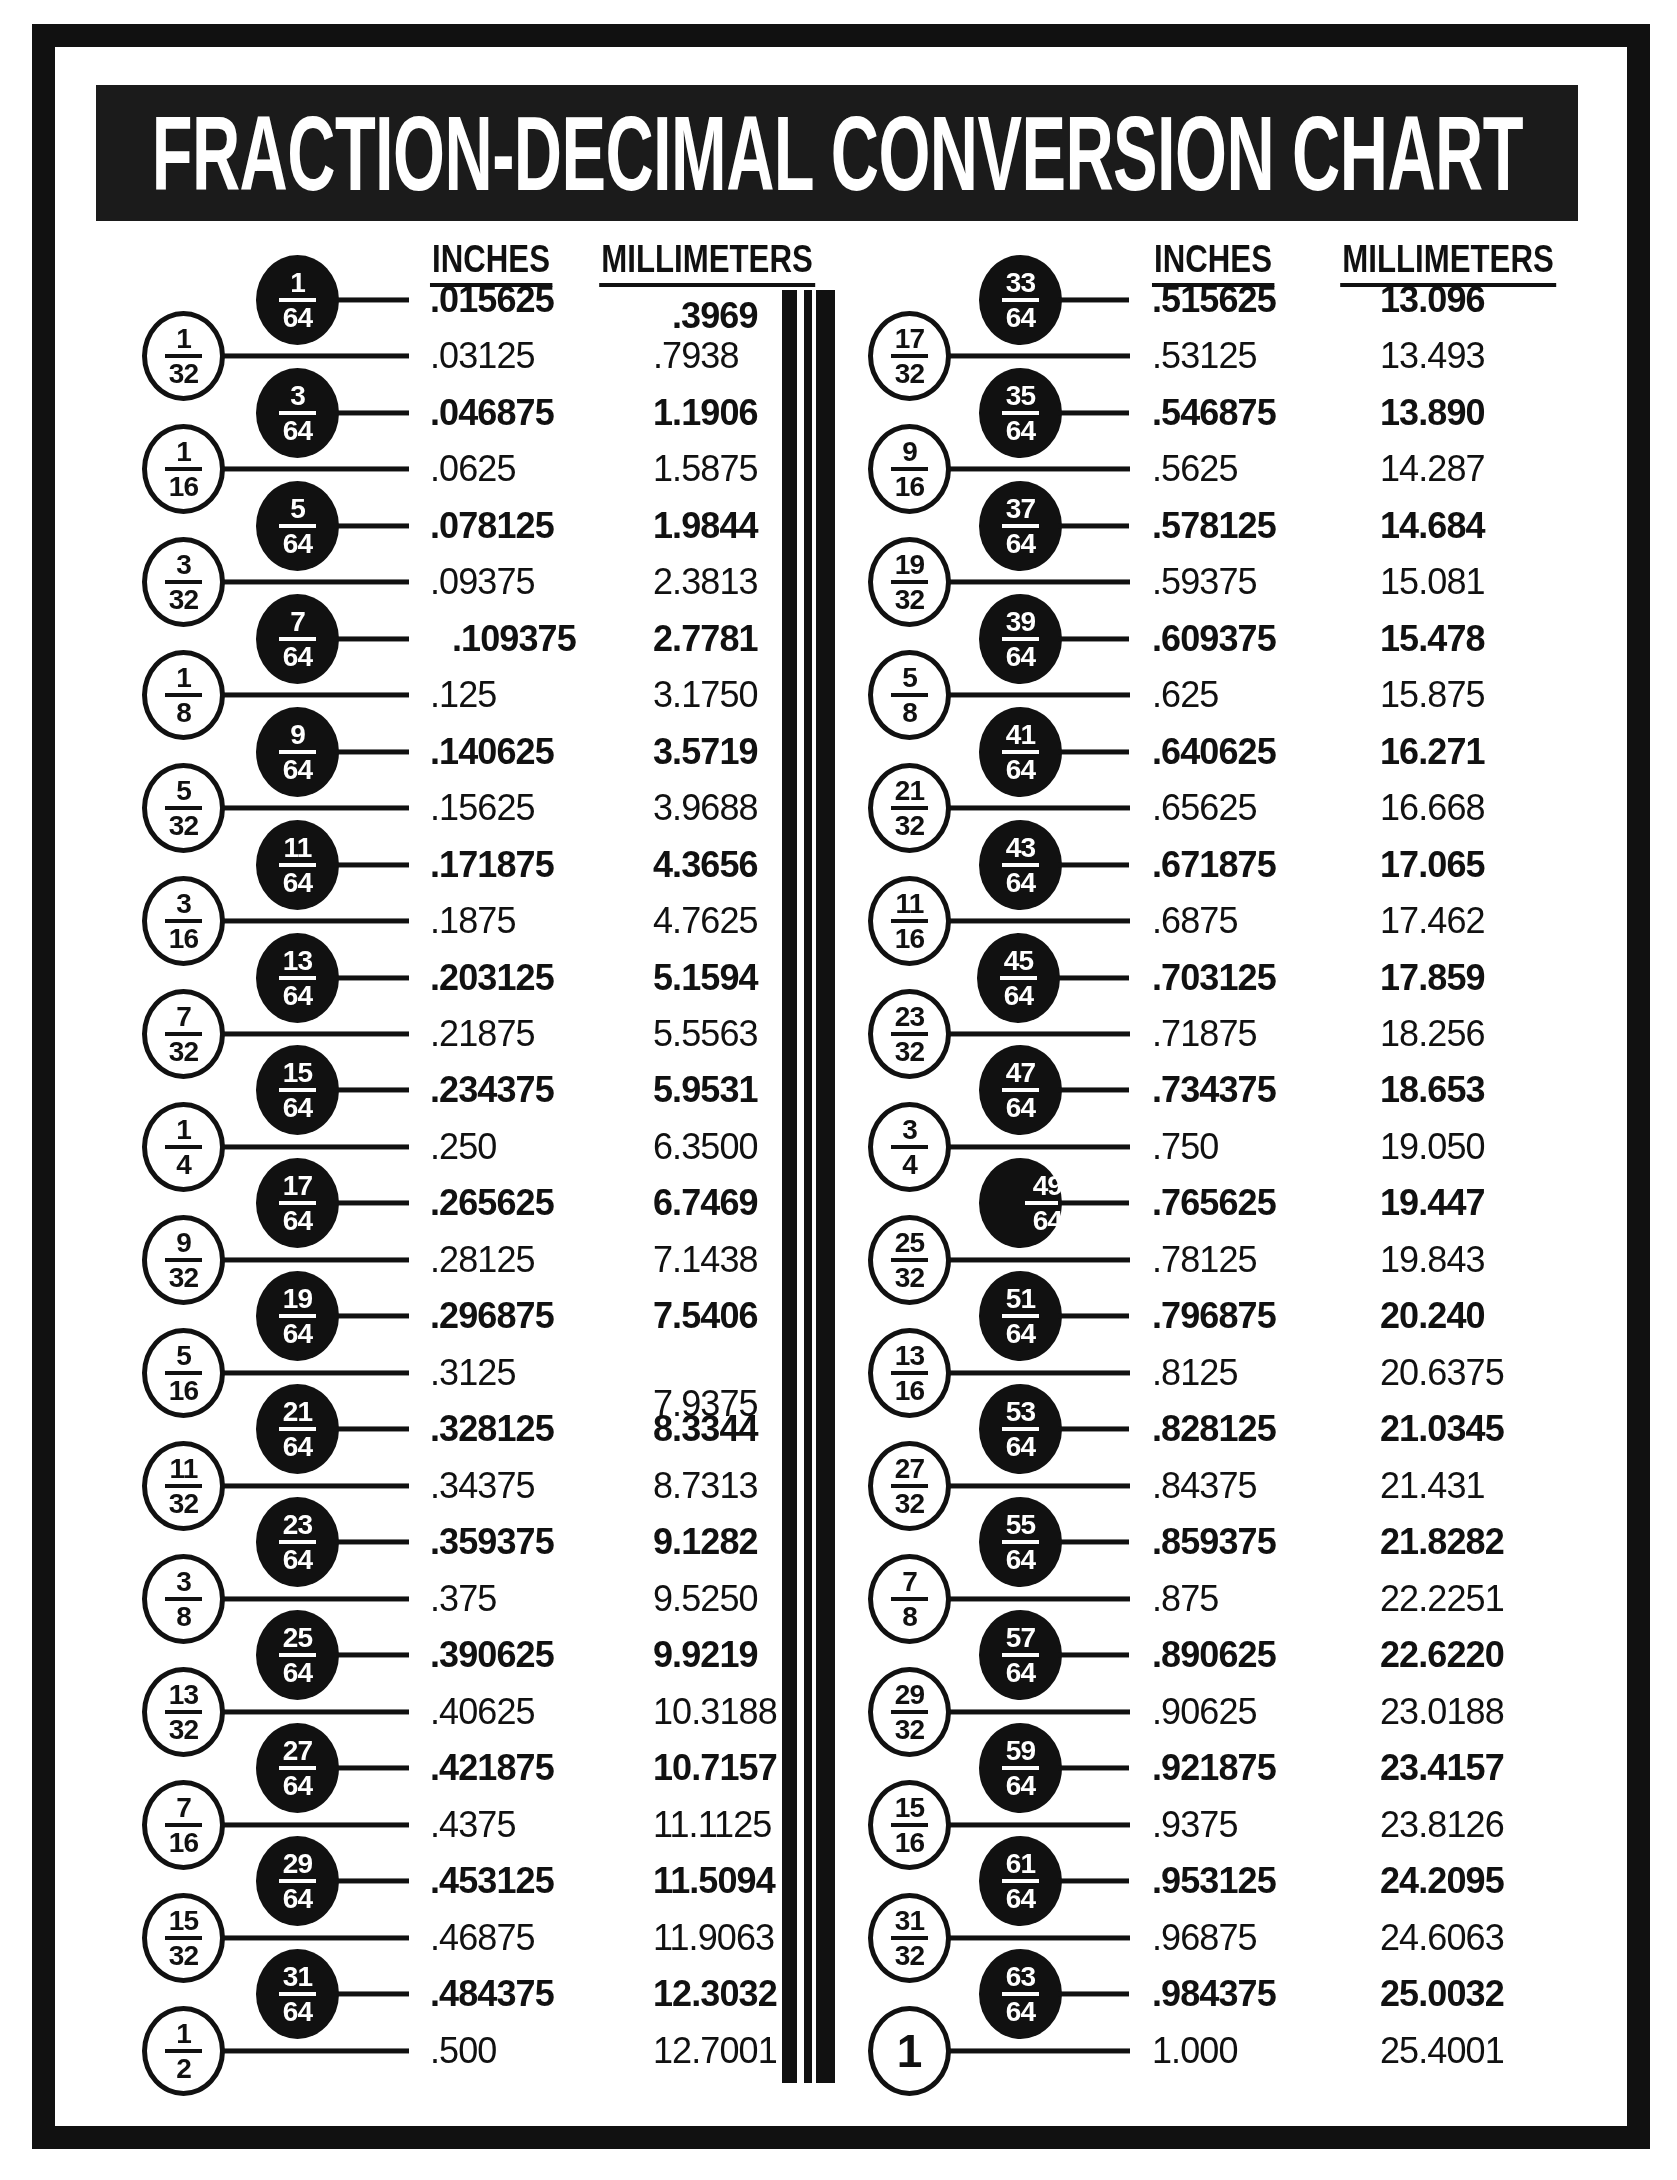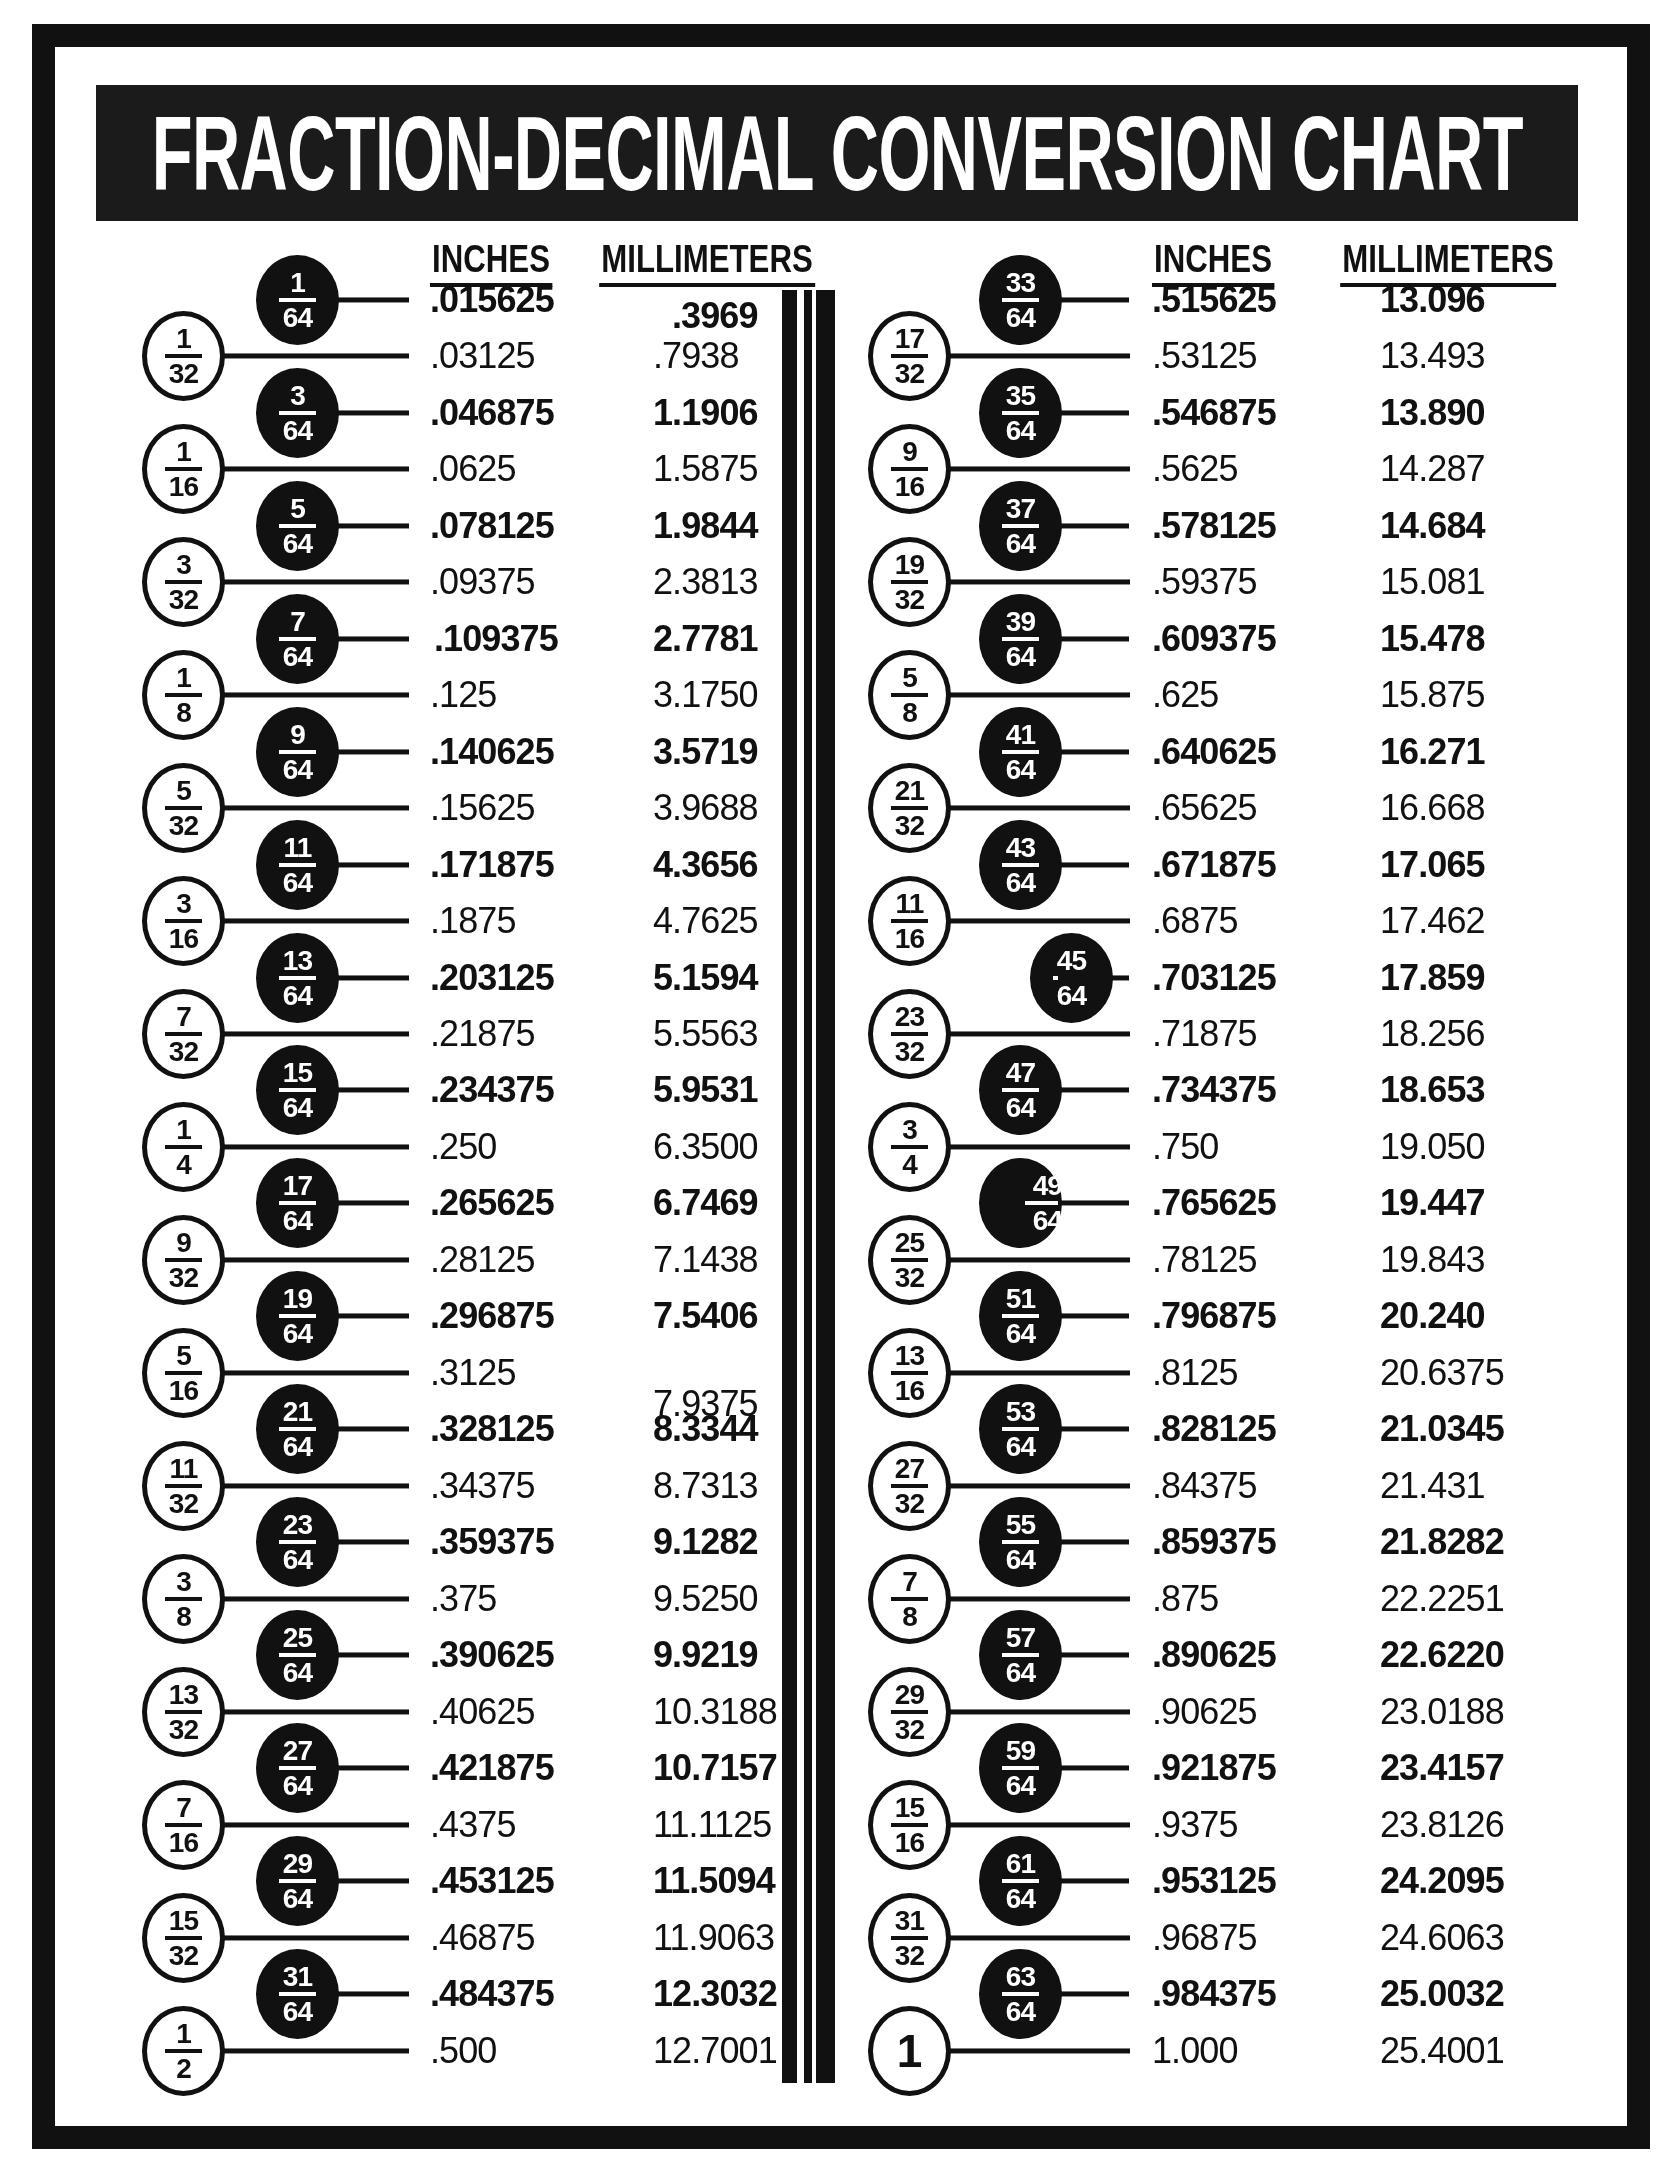--- a/index.html
+++ b/index.html
@@ -143,21 +143,21 @@
     <div class="val val-inches" style="left: 430px;">.09375</div>
     <div class="val val-mm" style="left: 653px;">2.3813</div>
   </div>
       <div class="row bold" style="top: 639px;">
     <div class="circle black" style="left: 256px;">
       <span class="fr-num">7</span>
       <span class="fbar"></span>
       <span class="fr-den">64</span>
     </div>
     <div class="lead-line" style="left: 336px; width: 73px;"></div>
-    <div class="val val-inches" style="left: 434px;">.109375</div>
+    <div class="val val-inches" style="left: 452px;">.109375</div>
     <div class="val val-mm" style="left: 653px;">2.7781</div>
   </div>
       <div class="row" style="top: 695px;">
     <div class="circle white" style="left: 142px;">
       <span class="fr-num">1</span>
       <span class="fbar"></span>
       <span class="fr-den">8</span>
     </div>
     <div class="lead-line" style="left: 222px; width: 187px;"></div>
     <div class="val val-inches" style="left: 430px;">.125</div>
@@ -517,21 +517,21 @@
     <div class="circle white" style="left: 868px;">
       <span class="fr-num">11</span>
       <span class="fbar"></span>
       <span class="fr-den">16</span>
     </div>
     <div class="lead-line" style="left: 948px; width: 182px;"></div>
     <div class="val val-inches" style="left: 1152px;">.6875</div>
     <div class="val val-mm" style="left: 1380px;">17.462</div>
   </div>
       <div class="row bold" style="top: 978px;">
-    <div class="circle black" style="left: 1030px; align-items: center;">
+    <div class="circle black" style="left: 977px; align-items: center;">
       <span class="fr-num">45</span>
       <span class="fbar"></span>
       <span class="fr-den">64</span>
     </div>
     <div class="lead-line" style="left: 1058px; width: 71px;"></div>
     <div class="val val-inches" style="left: 1152px;">.703125</div>
     <div class="val val-mm" style="left: 1380px;">17.859</div>
   </div>
       <div class="row" style="top: 1034px;">
     <div class="circle white" style="left: 868px;">

